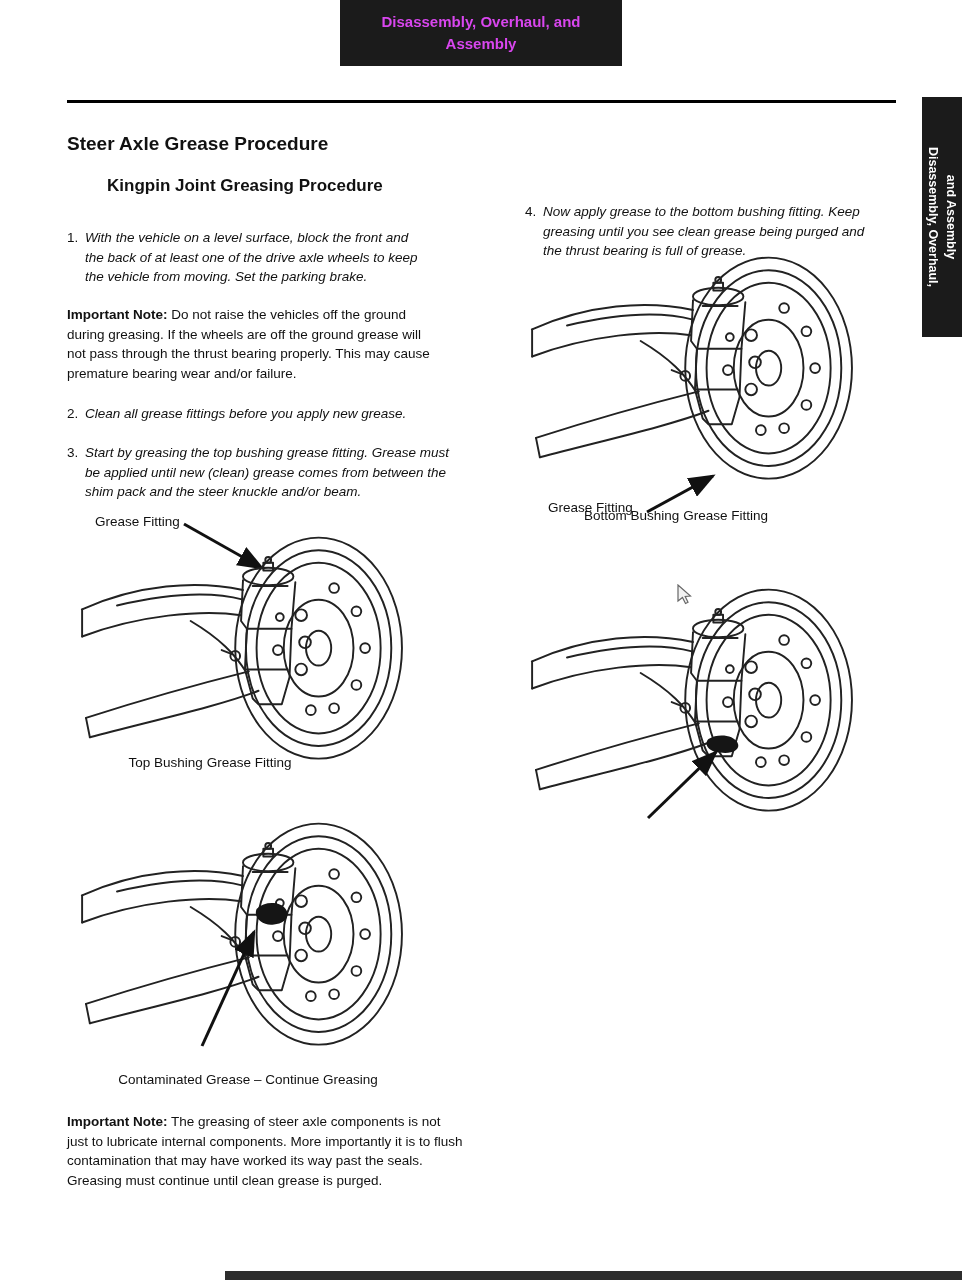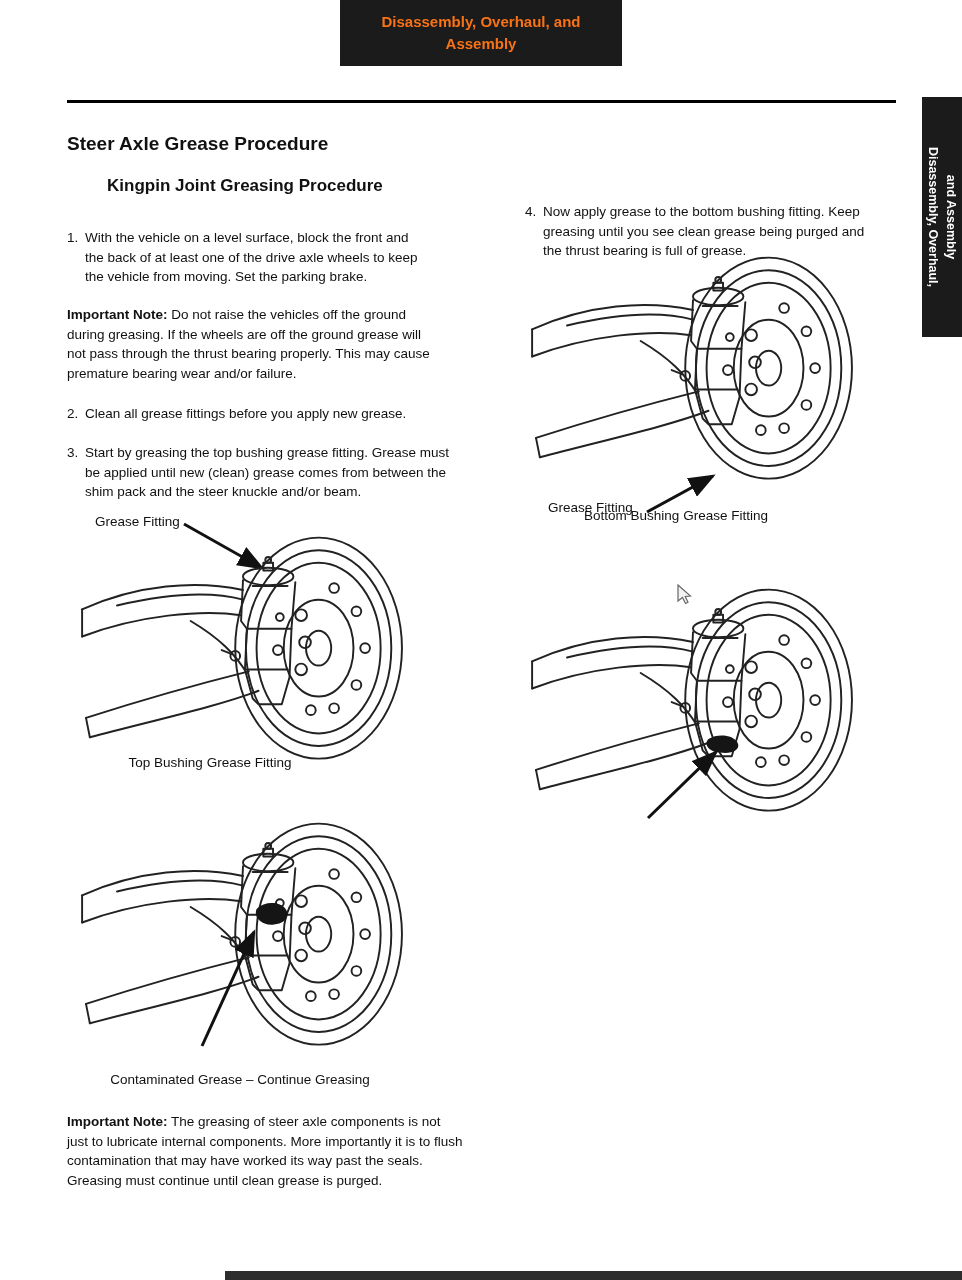--- a/index.html
+++ b/index.html
@@ -3,40 +3,40 @@
 <meta charset="utf-8">
 <style>
   * { margin:0; padding:0; box-sizing:border-box; }
   html,body { background:#ffffff; }
   .page {
     position:relative; width:962px; height:1280px; background:#ffffff;
     font-family:"Liberation Sans", sans-serif; color:#111111; overflow:hidden;
   }
   .banner {
     position:absolute; left:340px; top:0; width:282px; height:66px;
-    background:#1b1b1b; color:#f97316; font-weight:bold; font-size:15px;
+    background:#1b1b1b; color:#d946ef; font-weight:bold; font-size:15px;
     line-height:1.5; display:flex; align-items:center; justify-content:center;
     text-align:center; padding:0 26px;
   }
   .tab {
     position:absolute; left:922px; top:97px; width:40px; height:240px;
     background:#1b1b1b; color:#ffffff; overflow:hidden;
   }
   .tab-inner {
     position:absolute; width:240px; height:40px; left:-100px; top:100px;
     transform:rotate(90deg);
     display:flex; flex-direction:column-reverse; align-items:center; justify-content:center;
     font-weight:bold; font-size:12.5px; line-height:1.45; text-align:center; white-space:nowrap;
   }
   .rule { position:absolute; left:67px; top:100px; width:829px; height:3px; background:#000000; }
   .h1 { position:absolute; left:67px; top:133px; width:420px; font-size:19px; font-weight:bold; }
   .h2 { position:absolute; left:67px; top:176px; width:420px; font-size:17px; font-weight:bold;margin-left:40px; }
   .step { position:absolute; display:flex; font-size:13.5px; line-height:1.45; }
   .step-num { flex:0 0 18px; }
-  .step-text { flex:1; }
+  .step-text { flex:1;font-style:italic; }
   .note { position:absolute; font-size:13.5px; line-height:1.45; }
   .b { font-weight:bold; }
   .fig { position:absolute; width:330px; height:252px; }
   .axle { width:100%; height:100%; display:block; }
   .callout { position:absolute; font-size:13.5px; }
   .caption { position:absolute; font-size:13.5px; text-align:center; }
   .arrow { position:absolute; overflow:visible; }
   .arrow line { stroke:#111111; stroke-width:3; }
   .cursor { position:absolute; left:677px; top:584px; }
   .pagenum { position:absolute; left:869px; top:1286px; width:40px; font-size:13px; text-align:left; }
@@ -150,21 +150,21 @@
 
   <div class="fig" style="left:78px; top:812px;">
     <svg class="axle" viewBox="0 0 340 260" aria-hidden="true">
       <use href="#axle-sym"></use>
       <path d="M184 100 c8 -8 24 -8 30 0 c6 8 -2 16 -12 16 c-10 2 -22 -6 -18 -16 z" fill="#151515" stroke="none"></path>
     </svg>
   </div>
   <svg class="arrow" style="left:188px; top:922px;" width="85" height="130">
     <line x1="14" y1="124" x2="66" y2="10" marker-end="url(#arrowhead)"></line>
   </svg>
-  <div class="caption" style="left:40px; top:1072px; width:400px;">Contaminated Grease – Continue Greasing</div>
+  <div class="caption" style="left:48px; top:1072px; width:400px;">Contaminated Grease – Continue Greasing</div>
 
   <p class="note" style="left:67px; top:1112px; width:396px;">
     <span class="b">Important Note:</span>
     <span>The greasing of steer axle components is not just to lubricate internal components. More importantly it is to flush contamination that may have worked its way past the seals. Greasing must continue until clean grease is purged.</span>
   </p>
 
   <div class="step" style="left:525px; top:202px; width:358px;">
     <span class="step-num">4.</span>
     <span class="step-text">Now apply grease to the bottom bushing fitting. Keep greasing until you see clean grease being purged and the thrust bearing is full of grease.</span>
   </div>

